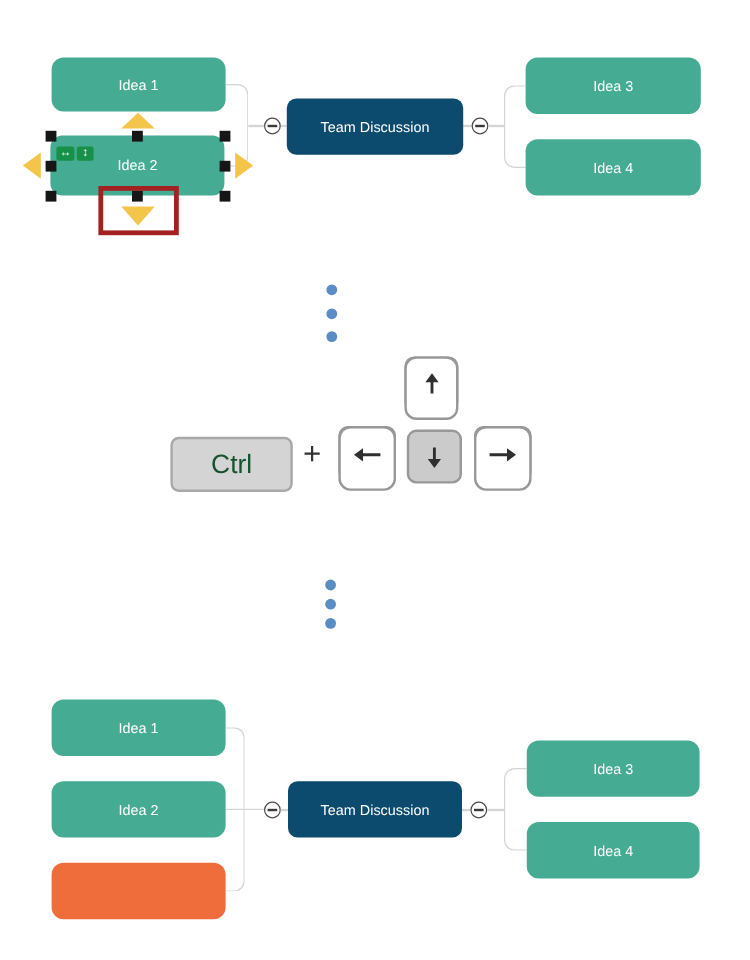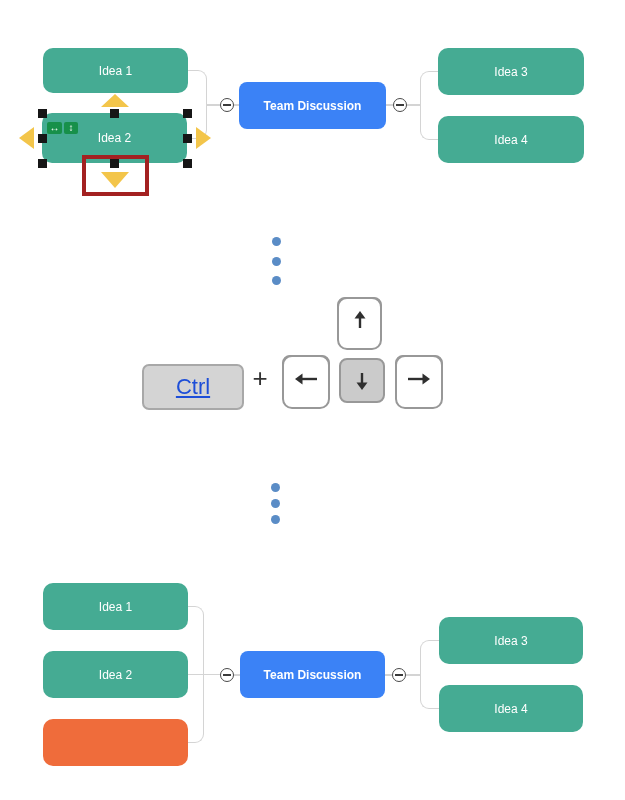--- a/index.html
+++ b/index.html
@@ -7,21 +7,21 @@
   .canvas {
     position:relative; width:625px; height:800px; background:#ffffff;
     font-family:"Liberation Sans","DejaVu Sans",sans-serif; overflow:hidden;
   }
   
   .node {
     position:absolute; display:flex; align-items:center; justify-content:center;
     color:#ffffff; font-size:12px; border-radius:10px;
   }
   .node.green  { background:#45ab93; }
-  .node.blue   { background:#3b82f6; border-radius:8px;font-weight:bold; }
+  .node.blue   { background:#0c4a6e; border-radius:8px; }
   .node.orange { background:#ef6c3b; }
   
   .conn { position:absolute; border:0 solid #d4d4d4; }
   .conn.tr { border-top-width:1.5px;   border-right-width:1.5px; border-top-right-radius:9px; }
   .conn.br { border-bottom-width:1.5px;border-right-width:1.5px; border-bottom-right-radius:9px; }
   .conn.tl { border-top-width:1.5px;   border-left-width:1.5px;  border-top-left-radius:9px; }
   .conn.bl { border-bottom-width:1.5px;border-left-width:1.5px;  border-bottom-left-radius:9px; }
   .stub { position:absolute; height:1.5px; background:#d4d4d4; }
   
   .minus {
@@ -54,21 +54,21 @@
     position:absolute; z-index:0; background:#ffffff; border:2px solid #989898;
     border-radius:8px; display:flex; align-items:center; justify-content:center;
   }
   .keycap.base::after {
     content:""; position:absolute; z-index:-1; left:-2px; right:-2px; top:-2px; bottom:-9px;
     border:2px solid #989898; border-radius:10px; background:#fff;
   }
   .keycap.pressed { background:#cbcbcb; }
   .keycap.ctrl {
     background:#d4d4d4; border-color:#a8a8a8; border-radius:7px;
-    font-size:22px; color:#1d4ed8;text-decoration:underline;
+    font-size:22px; color:#14532d;
   }
   .plus { position:absolute; display:flex; align-items:center; justify-content:center;
           font-size:26px; color:#333333; }
   .arrow-svg { display:block; }
 </style>
 </head>
 <body>
 
 <div class="canvas">
 

